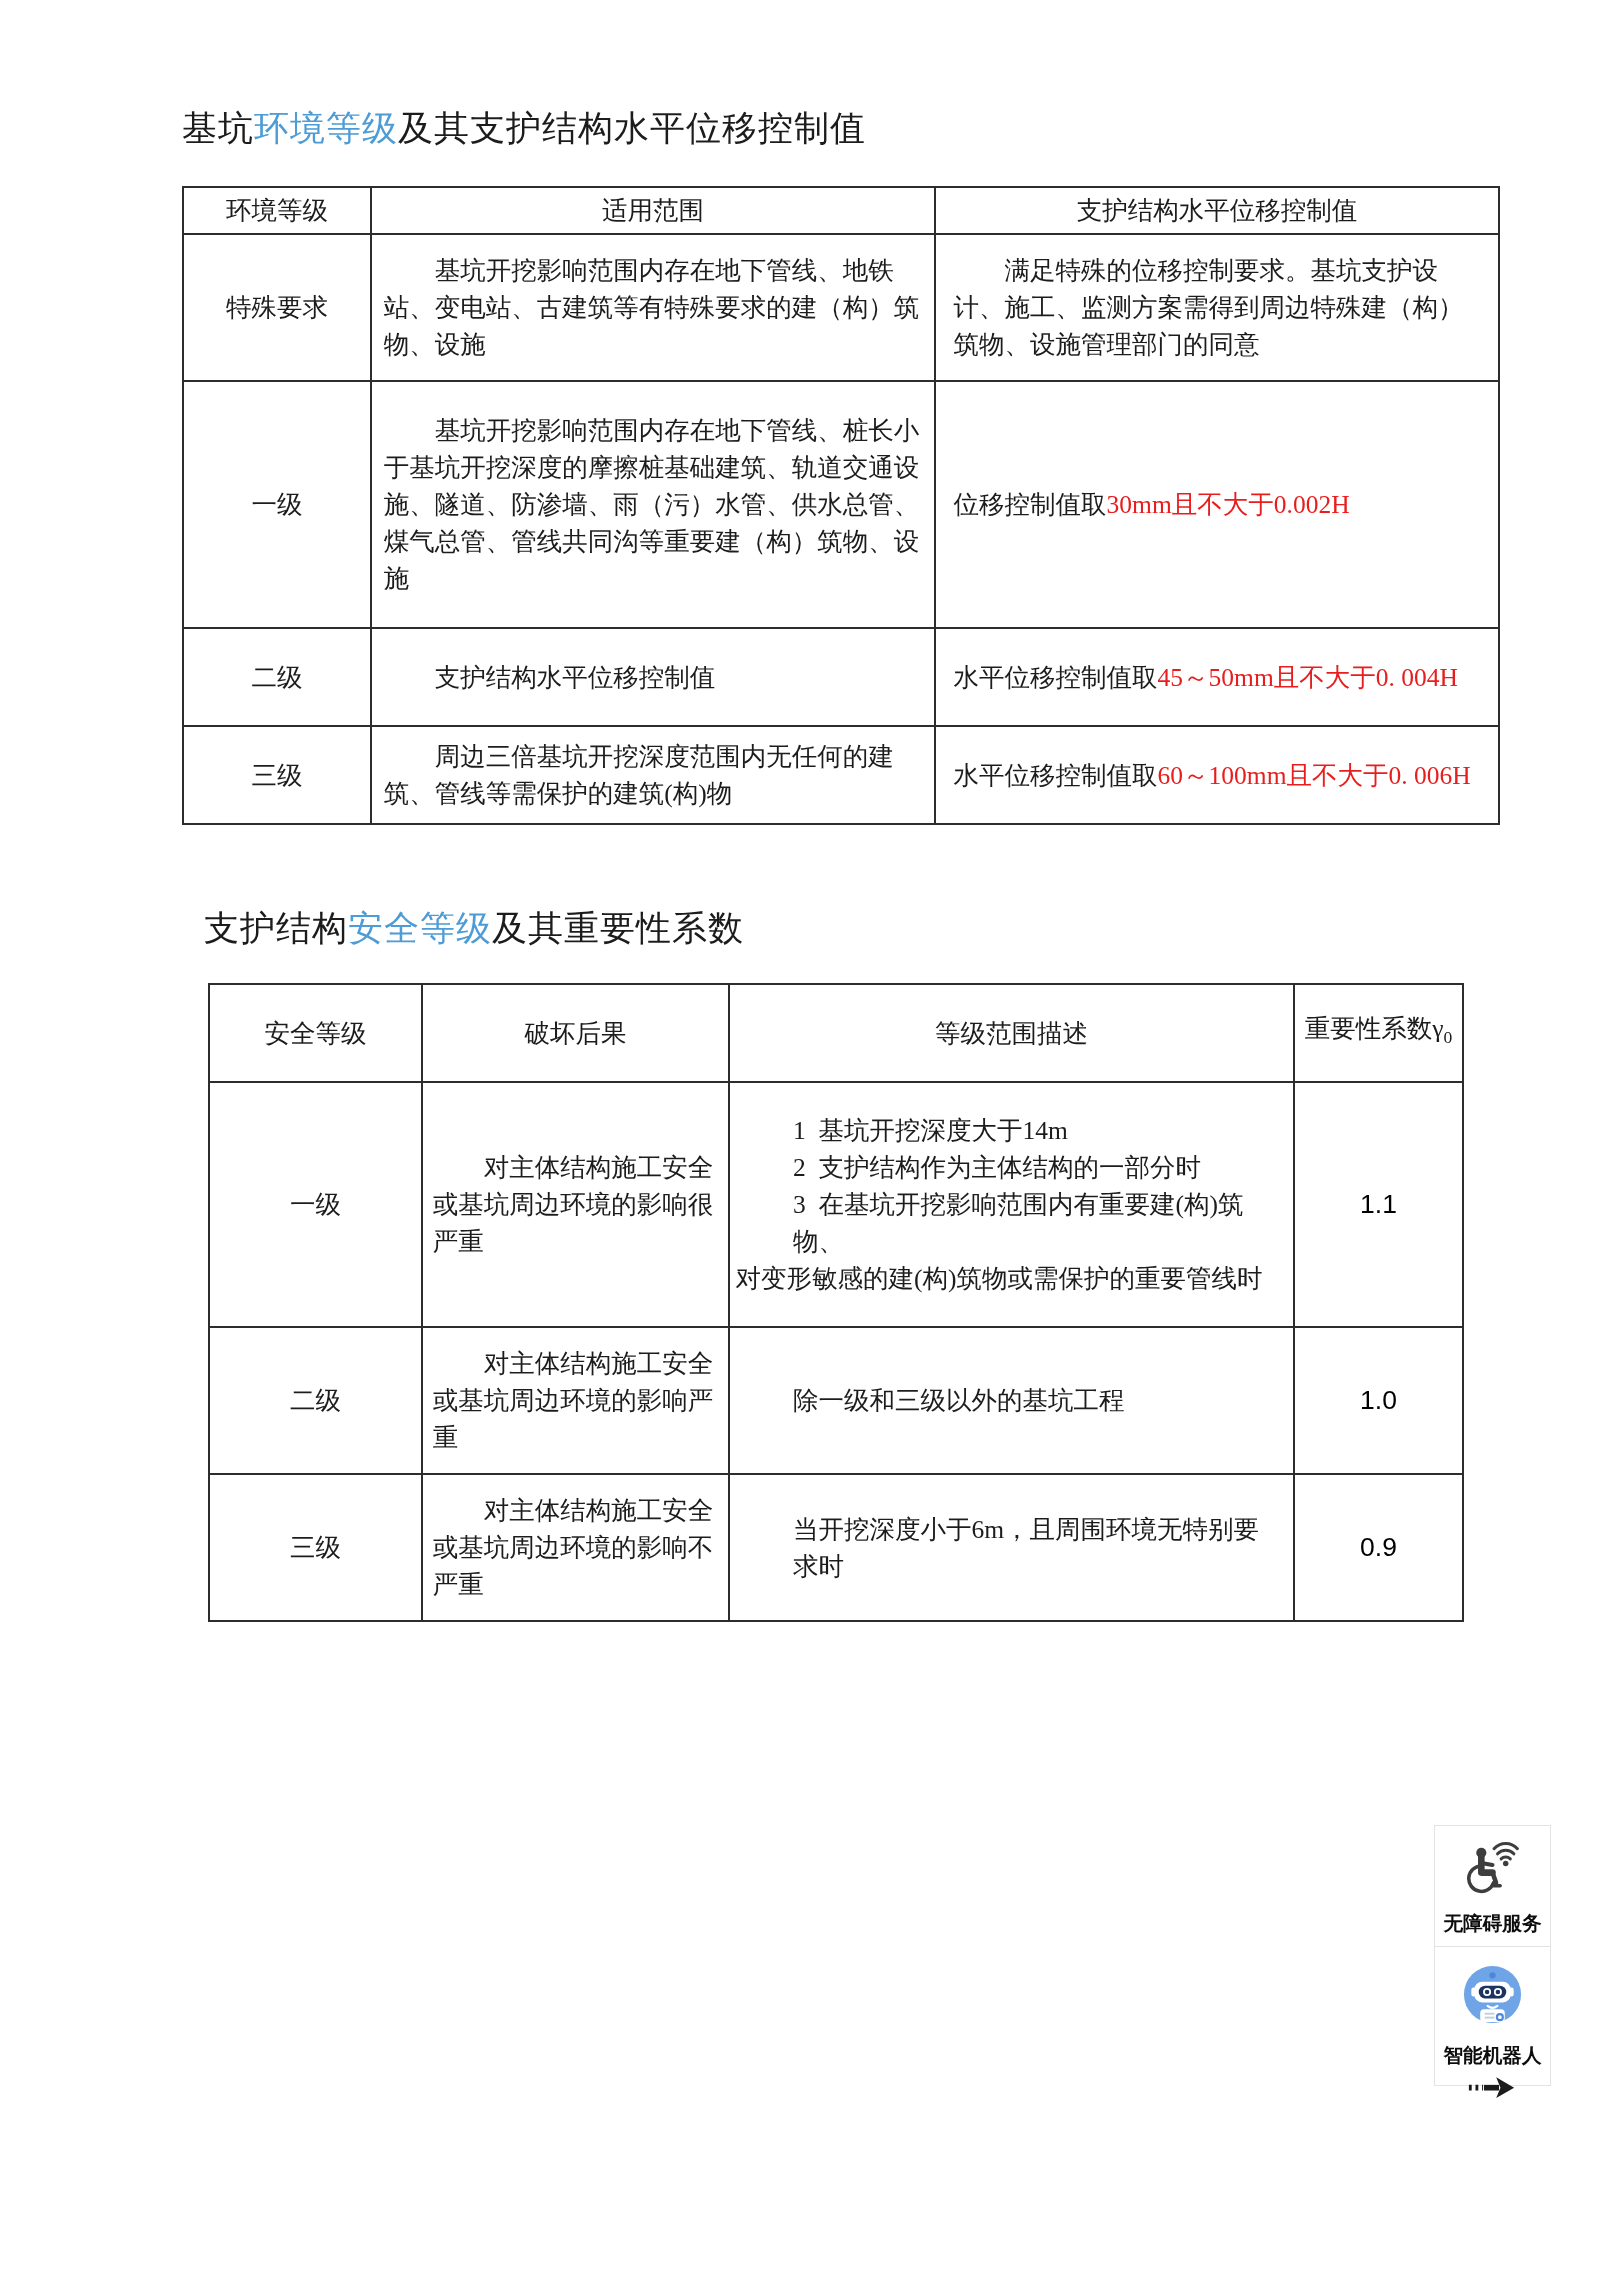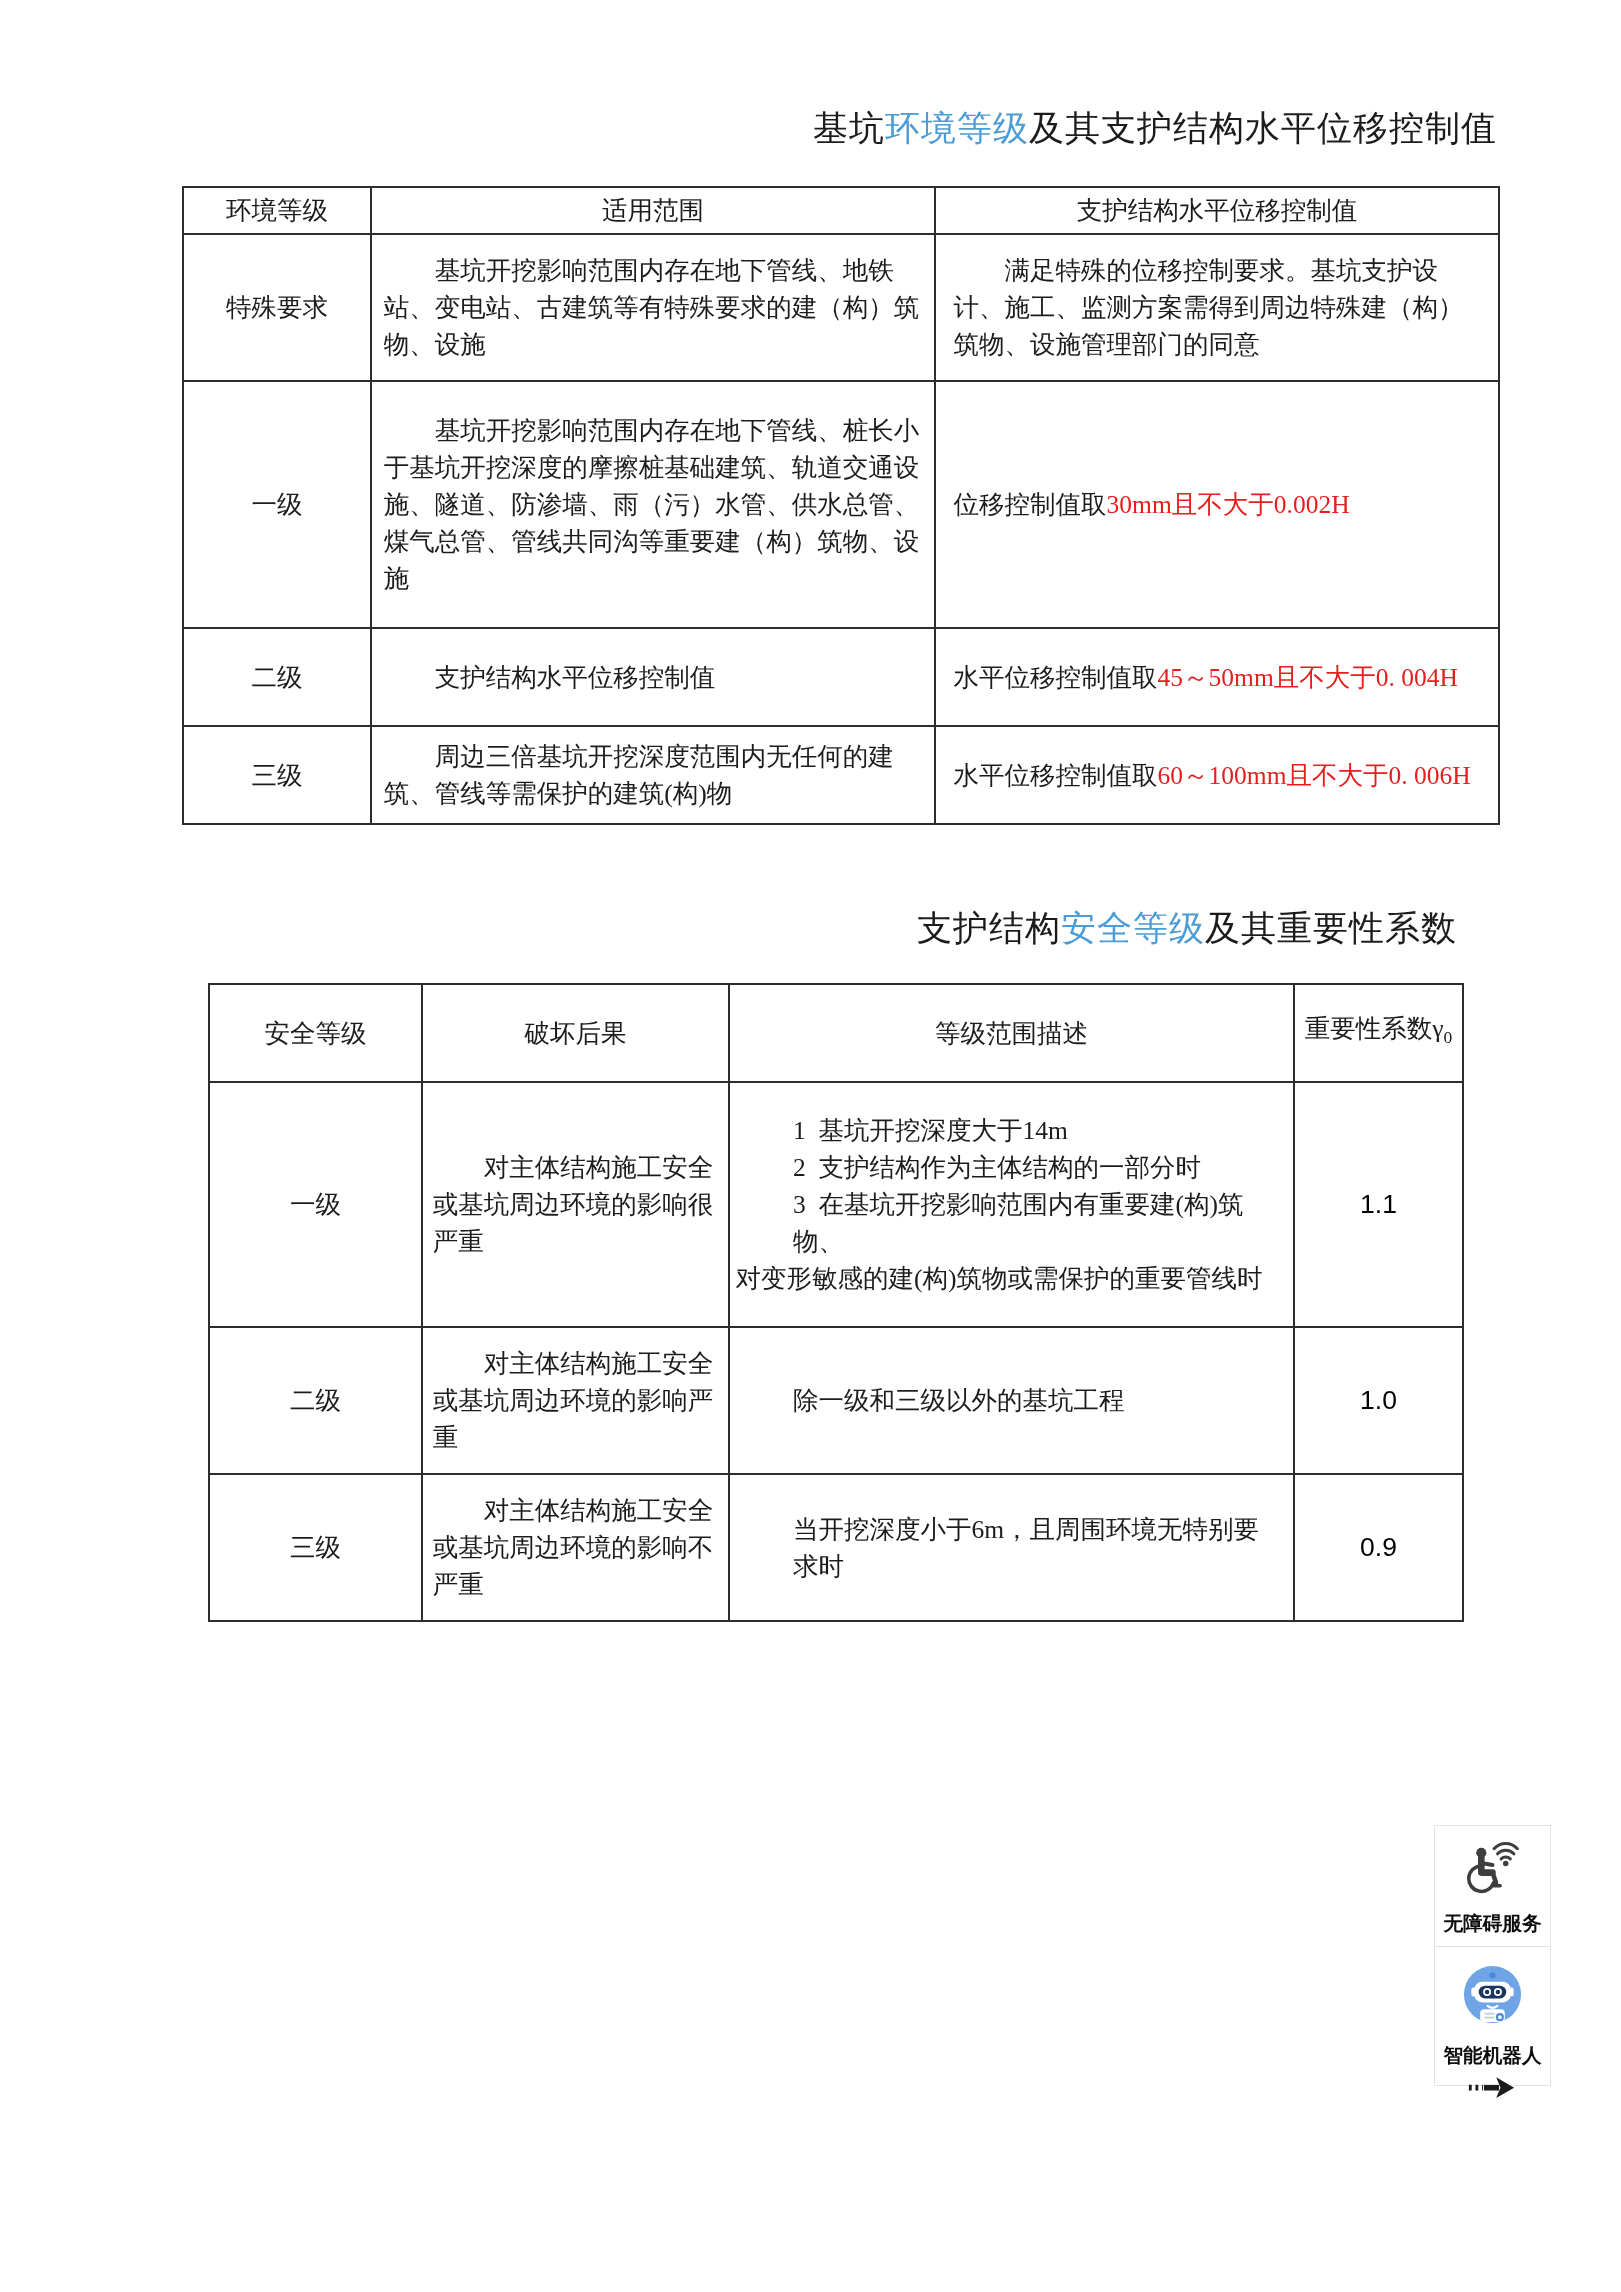--- a/index.html
+++ b/index.html
@@ -4,21 +4,21 @@
 <style>
   html,body{margin:0;padding:0;}
   body{
     width:1621px;height:2293px;background:#ffffff;
     font-family:"Liberation Serif","DejaVu Serif",serif;
     color:#1f1f1f;
     position:relative;overflow:hidden;
   }
   
   .doc-title{
-    position:absolute;text-align:right;
+    position:absolute;text-align:left;
     font-size:35px;line-height:41px;color:#1c1c1c;
     letter-spacing:1px;white-space:nowrap;
   }
   #title1{left:182px;top:108px;width:1315px;}
   #title2{left:204px;top:908px;width:1253px;}
   .hl{color:#4d9cd5;}
   
   .doc-table{
     position:absolute;border-collapse:collapse;table-layout:fixed;
     font-size:25.5px;line-height:37px;color:#1c1c1c;

